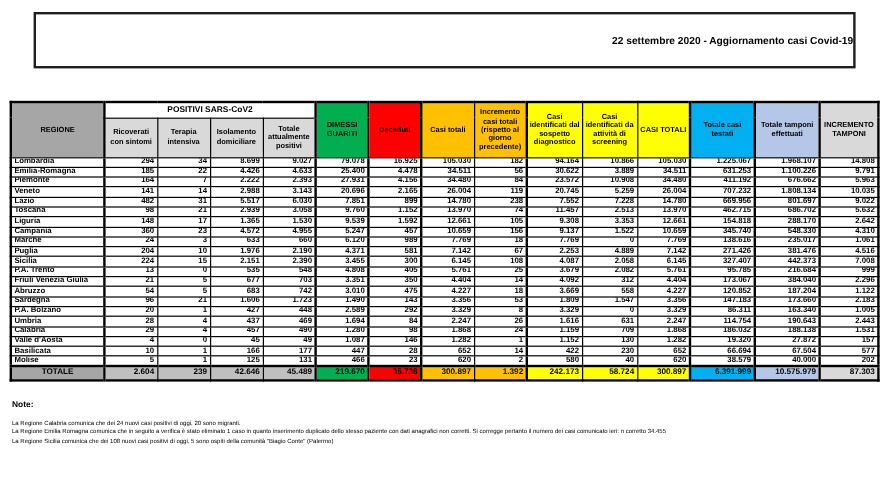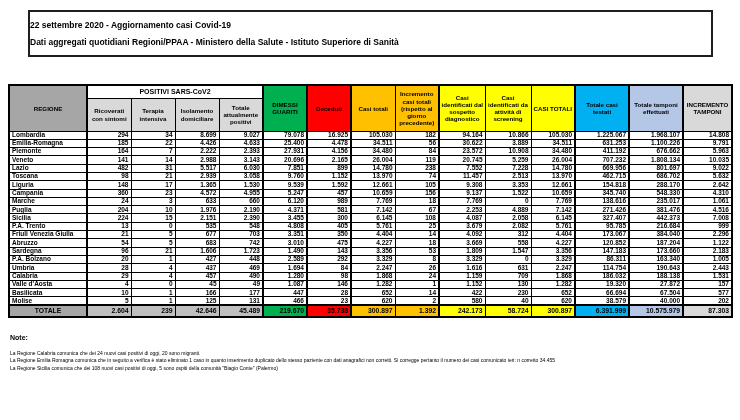--- a/index.html
+++ b/index.html
@@ -5,21 +5,21 @@
   html,body{margin:0;padding:0;}
   body{
     width:740px;height:420px;background:#ffffff;overflow:hidden;
     font-family:"Liberation Sans", sans-serif;color:#000;
   }
   
   .title-box{
     box-sizing:border-box;margin:10px 27px 0 28px;height:47px;
     border:2px solid #1f1f1f;background:#fff;
     display:flex;flex-direction:column;justify-content:space-evenly;
-    text-align:left;font-weight:bold;font-size:8.5px;
+    text-align:right;font-weight:bold;font-size:8.5px;
   }
   
   table{
     border-collapse:collapse;table-layout:fixed;width:723px;
     margin:27px 0 0 8px;border:2px solid #000;
   }
   th,td{
     border:1px solid #000;overflow:hidden;box-sizing:border-box;
     font-weight:bold;
   }
@@ -64,21 +64,20 @@
   
   .notes{margin:16px 8px 0 10px;}
   .notes-heading{font-size:7px;font-weight:bold;margin-bottom:9px;}
   .note-line{font-size:5px;line-height:1.45;}
 </style>
 </head>
 <body>
 
 <div class="title-box">
   <div>22 settembre 2020 - Aggiornamento casi Covid-19</div>
-  <div>Dati aggregati quotidiani Regioni/PPAA - Ministero della Salute - Istituto Superiore di Sanità</div>
 </div>
 
 <table>
   <colgroup>
     <col style="width:78px">
       <col style="width:44px">
       <col style="width:44px">
       <col style="width:44px">
     <col style="width:44px">
       <col style="width:44px">

